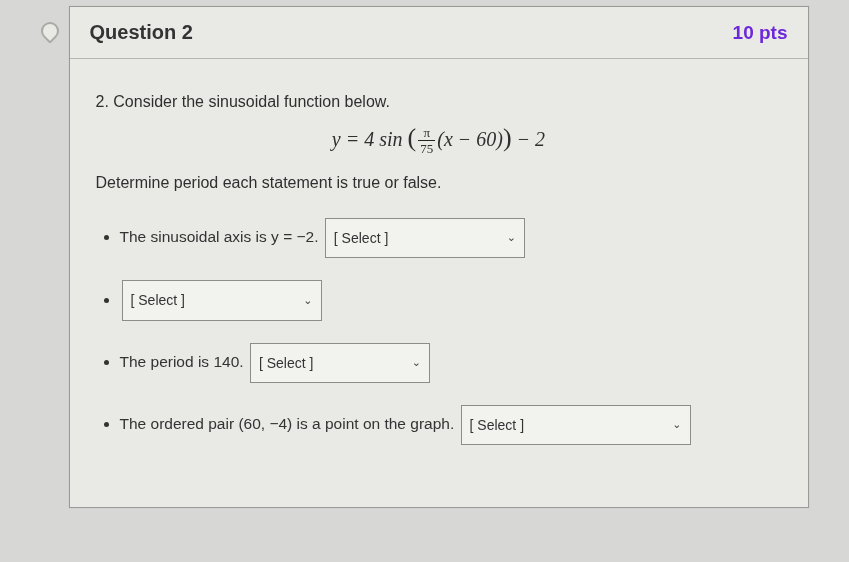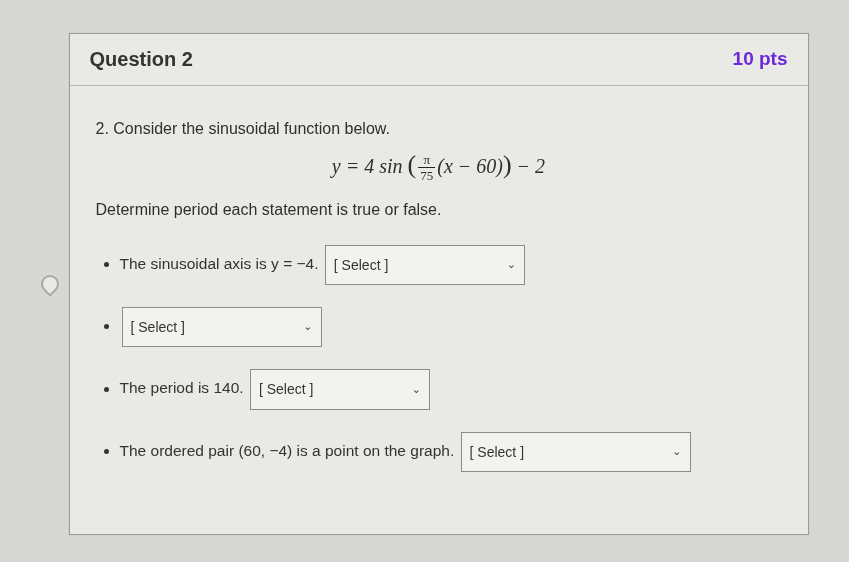--- a/index.html
+++ b/index.html
@@ -12,21 +12,21 @@
       background: #d7d7d5;
       display: flex;
       justify-content: center;
       padding: 6px 0 0 0;
       width: 849px;
       height: 562px;
       overflow: hidden;
     }
     .outer {
       display: flex;
-      align-items: center;
+      align-items: flex-start;
       gap: 8px;
     }
     .indicator-col {
       width: 20px;
       display: flex;
       align-items: center;
       height: 50px;
     }
     .card {
       width: 740px;
@@ -146,21 +146,21 @@
         <span style="font-size:26px;font-style:normal;">(</span><span class="frac">
           <span class="num">π</span>
           <span class="den">75</span>
         </span><span>(x − 60)</span><span style="font-size:26px;font-style:normal;">)</span><span> − 2</span>
       </div>
 
       <p class="instruct">Determine period each statement is true or false.</p>
 
       <ul class="bullets">
         <li>
-          <span>The sinusoidal axis is y = −4.</span>
+          <span>The sinusoidal axis is y = −2.</span>
           <span class="selwrap med">
             <span>[ Select ]</span>
             <span class="chev">⌄</span>
           </span>
         </li>
         <li>
           <span class="selwrap med">
             <span>[ Select ]</span>
             <span class="chev">⌄</span>
           </span>

